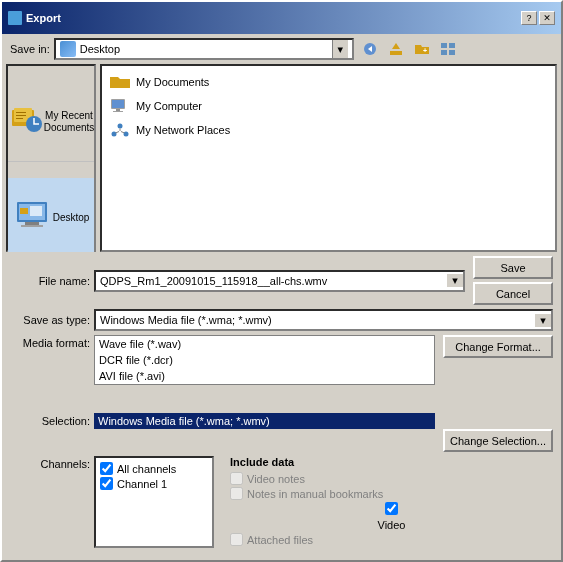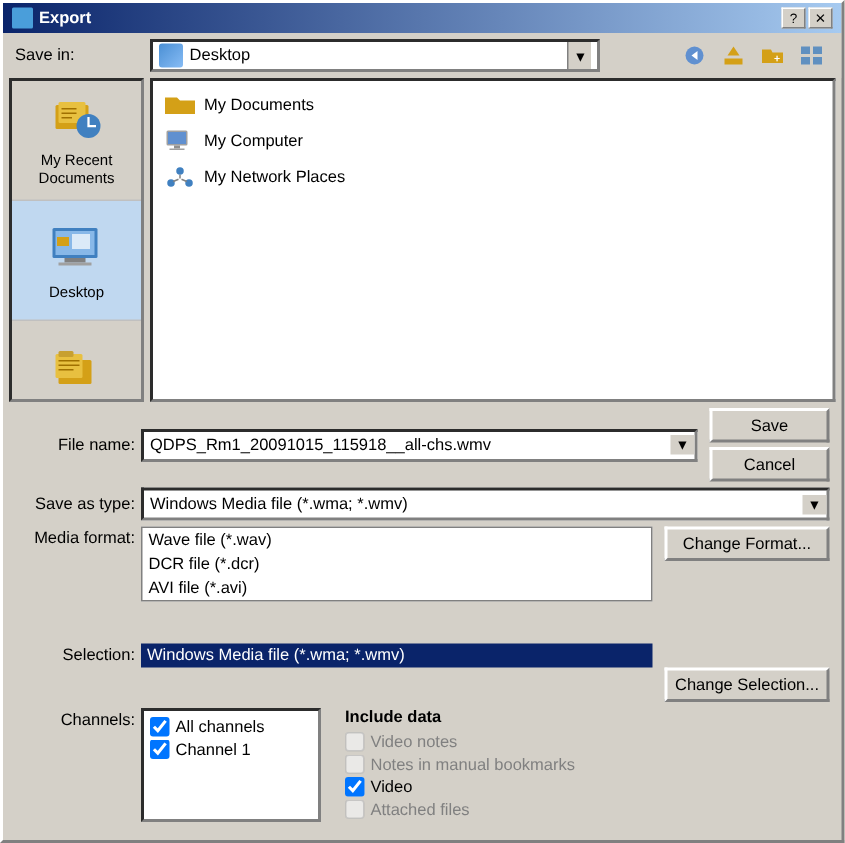--- a/index.html
+++ b/index.html
@@ -17,21 +17,21 @@
       overflow: hidden;
     }
 
     .title-bar {
       background: linear-gradient(to right, #0a246a, #a6caf0);
       color: white;
       padding: 3px 6px;
       display: flex;
       align-items: center;
       justify-content: space-between;
-      height: 20px;
+      height: 32px;
       flex-shrink: 0;
     }
 
     .title-bar-left {
       display: flex;
       align-items: center;
       gap: 4px;
       font-weight: bold;
       font-size: 11px;
     }
@@ -63,21 +63,20 @@
       color: #000;
     }
 
     .toolbar-row {
       display: flex;
       align-items: center;
       padding: 4px 8px;
       gap: 4px;
       flex-shrink: 0;
       background: #d4d0c8;
-      justify-content: space-between;
     }
 
     .toolbar-label {
       font-size: 11px;
       white-space: nowrap;
     }
 
     .save-in-combo {
       flex: 1;
       height: 22px;
@@ -142,27 +141,28 @@
       width: 90px;
       background: #d4d0c8;
       border: 2px inset #808080;
       display: flex;
       flex-direction: column;
       flex-shrink: 0;
     }
 
     .sidebar-item {
       display: flex;
-      flex-direction: column;
+      flex-direction: row;
       align-items: center;
       justify-content: center;
       padding: 8px 4px;
       cursor: pointer;
       border-bottom: 1px solid #c0c0c0;
       min-height: 80px;
+      margin-top: 16px;
     }
 
     .sidebar-item.active {
       background: #c0d8f0;
     }
 
     .sidebar-icon {
       width: 40px;
       height: 40px;
       display: flex;
@@ -272,20 +272,21 @@
       font-weight: bold;
       margin-bottom: 4px;
     }
 
     .disabled-checkbox {
       color: #808080;
     }
 
     .enabled-checkbox {
       color: #000;
+      flex-direction: column;
     }
 
     .bottom-form {
       padding: 4px 8px 8px 8px;
     }
 
     .input-with-arrow {
       display: flex;
       flex: 1;
       border: 2px inset #808080;

